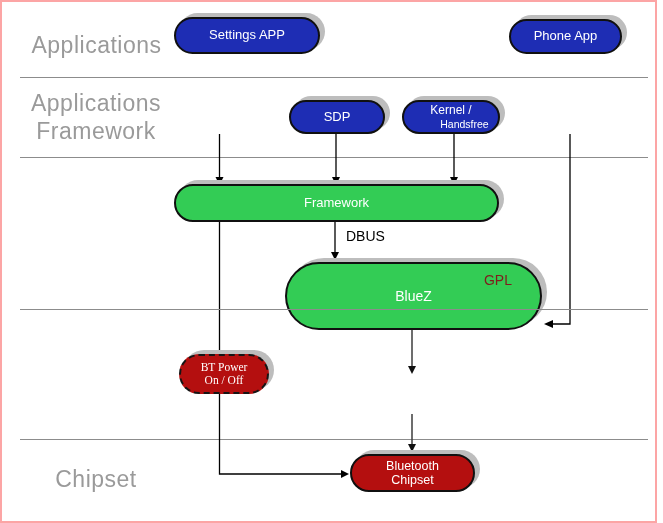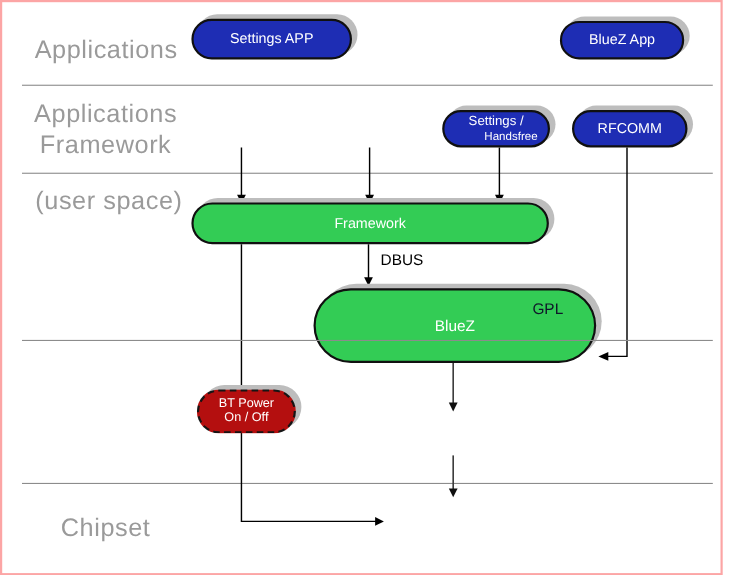--- a/index.html
+++ b/index.html
@@ -13,32 +13,32 @@
   svg.wires{position:absolute;left:0;top:0;z-index:2;}
   .pill{
     position:absolute;z-index:3;border-radius:999px;box-sizing:border-box;
     display:flex;flex-direction:column;align-items:center;justify-content:center;
     color:#fff;text-align:center;line-height:1.15;
     border:2px solid #101010;box-shadow:5px -4px 0 0 #bdbdbd;
   }
   .blue{background:#1e2db4;}
   .green{background:#33cc55;}
   .red{background:#b40f0f;}
-  .dashed{border:2px dashed #151515;}
+  .dashed{border:2px dashed #151515;font-family:Liberation Serif, serif;}
   .layer-label{
     position:absolute;z-index:1;color:#9a9a9a;font-size:23px;line-height:28px;
     text-align:center;letter-spacing:0.5px;
   }
   .t13{font-size:13px;}
   .t14{font-size:14px;}
   .small1{font-size:12px;}
   .small2{font-size:10.5px;padding-left:27px;}
   .tiny{font-size:11.5px;}
   .edge-label{position:absolute;z-index:3;color:#000;font-size:14px;text-align:right;}
-  .gpl{position:absolute;right:28px;top:8px;color:#0f172a;font-size:14px;}
+  .gpl{position:absolute;right:28px;top:8px;color:#7f1d1d;font-size:14px;}
 </style>
 </head>
 <body>
 
 <div class="canvas">
 
   <div class="sep" style="top:75px"></div>
   <div class="sep" style="top:155px"></div>
   <div class="sep over" style="top:307px"></div>
   <div class="sep" style="top:437px"></div>
@@ -71,50 +71,53 @@
   </svg>
 
   <div class="layer-label" style="left:22px;top:29px;width:145px">Applications</div>
 
   <div class="layer-label" style="left:8px;top:87px;width:172px">
     <div>Applications</div>
     <div>Framework</div>
   </div>
 
   <div class="layer-label" style="left:8px;top:166px;width:178px">
-    <div>(user space)</div>
   </div>
 
 
   <div class="layer-label" style="left:8px;top:463px;width:172px">Chipset</div>
 
   <div class="edge-label" style="left:344px;top:226px">DBUS</div>
 
   <div class="pill blue t13" style="left:172px;top:15px;width:146px;height:37px">
     <span>Settings APP</span>
   </div>
   <div class="pill blue t13" style="left:507px;top:17px;width:113px;height:35px">
-    <span>BlueZ App</span>
+    <span>Phone App</span>
   </div>
 
+  <div class="pill blue t13" style="left:287px;top:98px;width:96px;height:34px">
+    <span>SDP</span>
+  </div>
   <div class="pill blue" style="left:400px;top:98px;width:98px;height:34px">
-    <span class="small1">Settings /</span>
+    <span class="small1">Kernel /</span>
     <span class="small2">Handsfree</span>
-  </div>
-  <div class="pill blue t13" style="left:518px;top:98px;width:105px;height:34px">
-    <span>RFCOMM</span>
   </div>
 
   <div class="pill green t13" style="left:172px;top:182px;width:325px;height:38px">
     <span>Framework</span>
   </div>
   <div class="pill green t14" style="left:283px;top:260px;width:257px;height:68px">
     <span class="gpl">GPL</span>
     <span>BlueZ</span>
   </div>
 
   <div class="pill red dashed tiny" style="left:177px;top:352px;width:90px;height:40px">
     <span>BT Power</span>
     <span>On / Off</span>
   </div>
 
+  <div class="pill red" style="left:348px;top:452px;width:125px;height:38px;font-size:12.5px">
+    <span>Bluetooth</span>
+    <span>Chipset</span>
+  </div>
 
 </div>
 
 </body></html>

